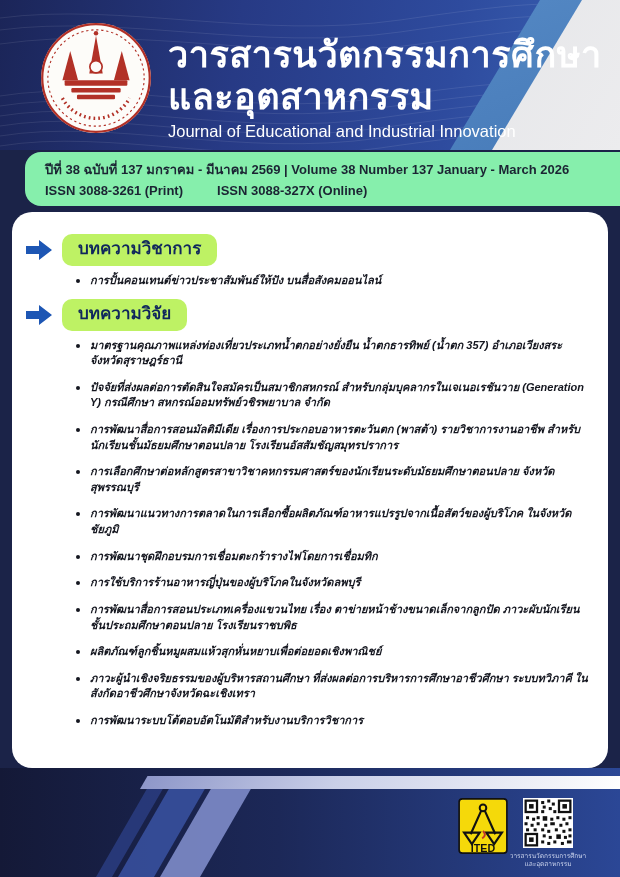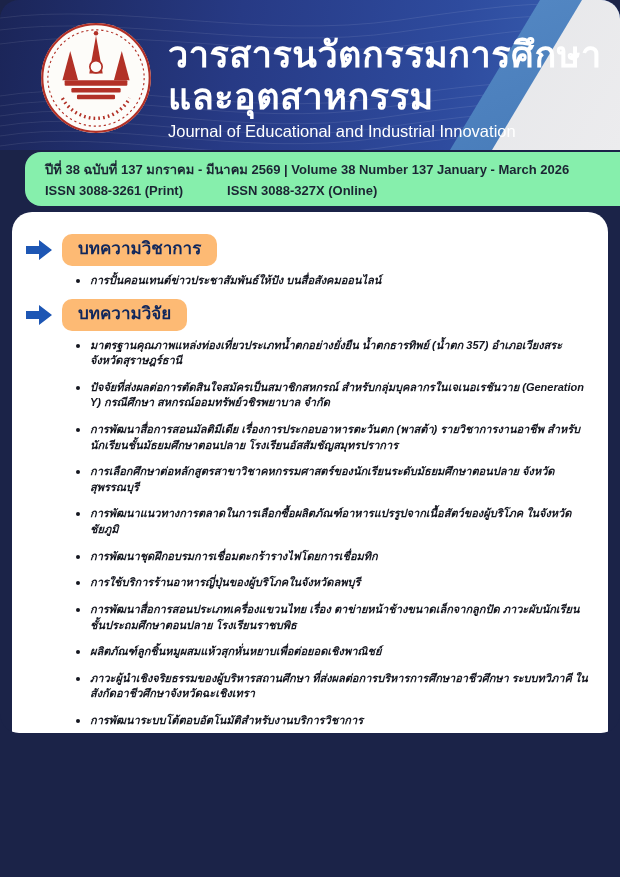--- a/index.html
+++ b/index.html
@@ -2,22 +2,22 @@
 <html><head>
 <meta charset="utf-8">
 <style>
   * { box-sizing: border-box; margin: 0; padding: 0; }
   html,body { width:620px; }
   body {
     font-family: "Liberation Sans", "DejaVu Sans", sans-serif;
     background:#1b2348;
   }
   .page {
-    position:relative; width:620px; height:733px;
-    background:#1b2348; overflow:hidden;border-radius:19px;
+    position:relative; width:620px; height:877px;
+    background:#1b2348; overflow:hidden;
   }
 
   
   .header {
     position:absolute; top:0; left:0; width:620px; height:150px;
     background:linear-gradient(98deg,#1b2558 0%,#273a85 38%,#2e4b9e 72%,#3a63b5 100%);
     overflow:hidden;
   }
   .waves { position:absolute; top:0; left:0; width:620px; height:150px; opacity:.9; }
   .wedge-gray {
@@ -37,31 +37,31 @@
   .title-line { font-size:36px; line-height:42px; font-weight:600; letter-spacing:.5px; }
   .subtitle { margin-top:4px; font-size:16.5px; font-weight:400; }
 
   
   .issue-bar {
     position:absolute; left:25px; top:152px; width:595px; height:54px;
     background:#86efac; border-radius:16px 0 0 16px;
     padding:8px 0 0 20px; color:#1b2433;
   }
   .issue-line1 { font-size:13px; font-weight:600; line-height:20px; }
-  .issue-line2 { font-size:13px; font-weight:700; line-height:22px; display:flex; gap:44px; }
+  .issue-line2 { font-size:13px; font-weight:700; line-height:22px; display:flex; gap:34px; }
 
   
   .panel {
     position:absolute; left:12px; top:212px; width:596px; height:556px;
     background:#ffffff; border-radius:20px; padding-top:16px; overflow:hidden;
   }
   .section-header { display:flex; align-items:center; gap:10px; margin:6px 0 4px 14px; }
   .arrow-icon { width:26px; height:20px; flex:0 0 auto; }
   .section-chip {
-    background:#fdba74; color:#10275c; font-weight:700; font-size:17px;
+    background:#bef264; color:#10275c; font-weight:700; font-size:17px;
     padding:4px 16px 6px 16px; border-radius:10px; line-height:22px;
   }
   ul.article-list { margin:6px 0 10px 78px; max-width:502px; }
   ul.article-list li {
     font-size:11px; font-weight:700; color:#14161f;
     line-height:1.42; margin-bottom:10px; list-style:disc;font-style:italic;
   }
   ul.article-list li::marker { color:#14161f; font-size:12px; }
 
   

